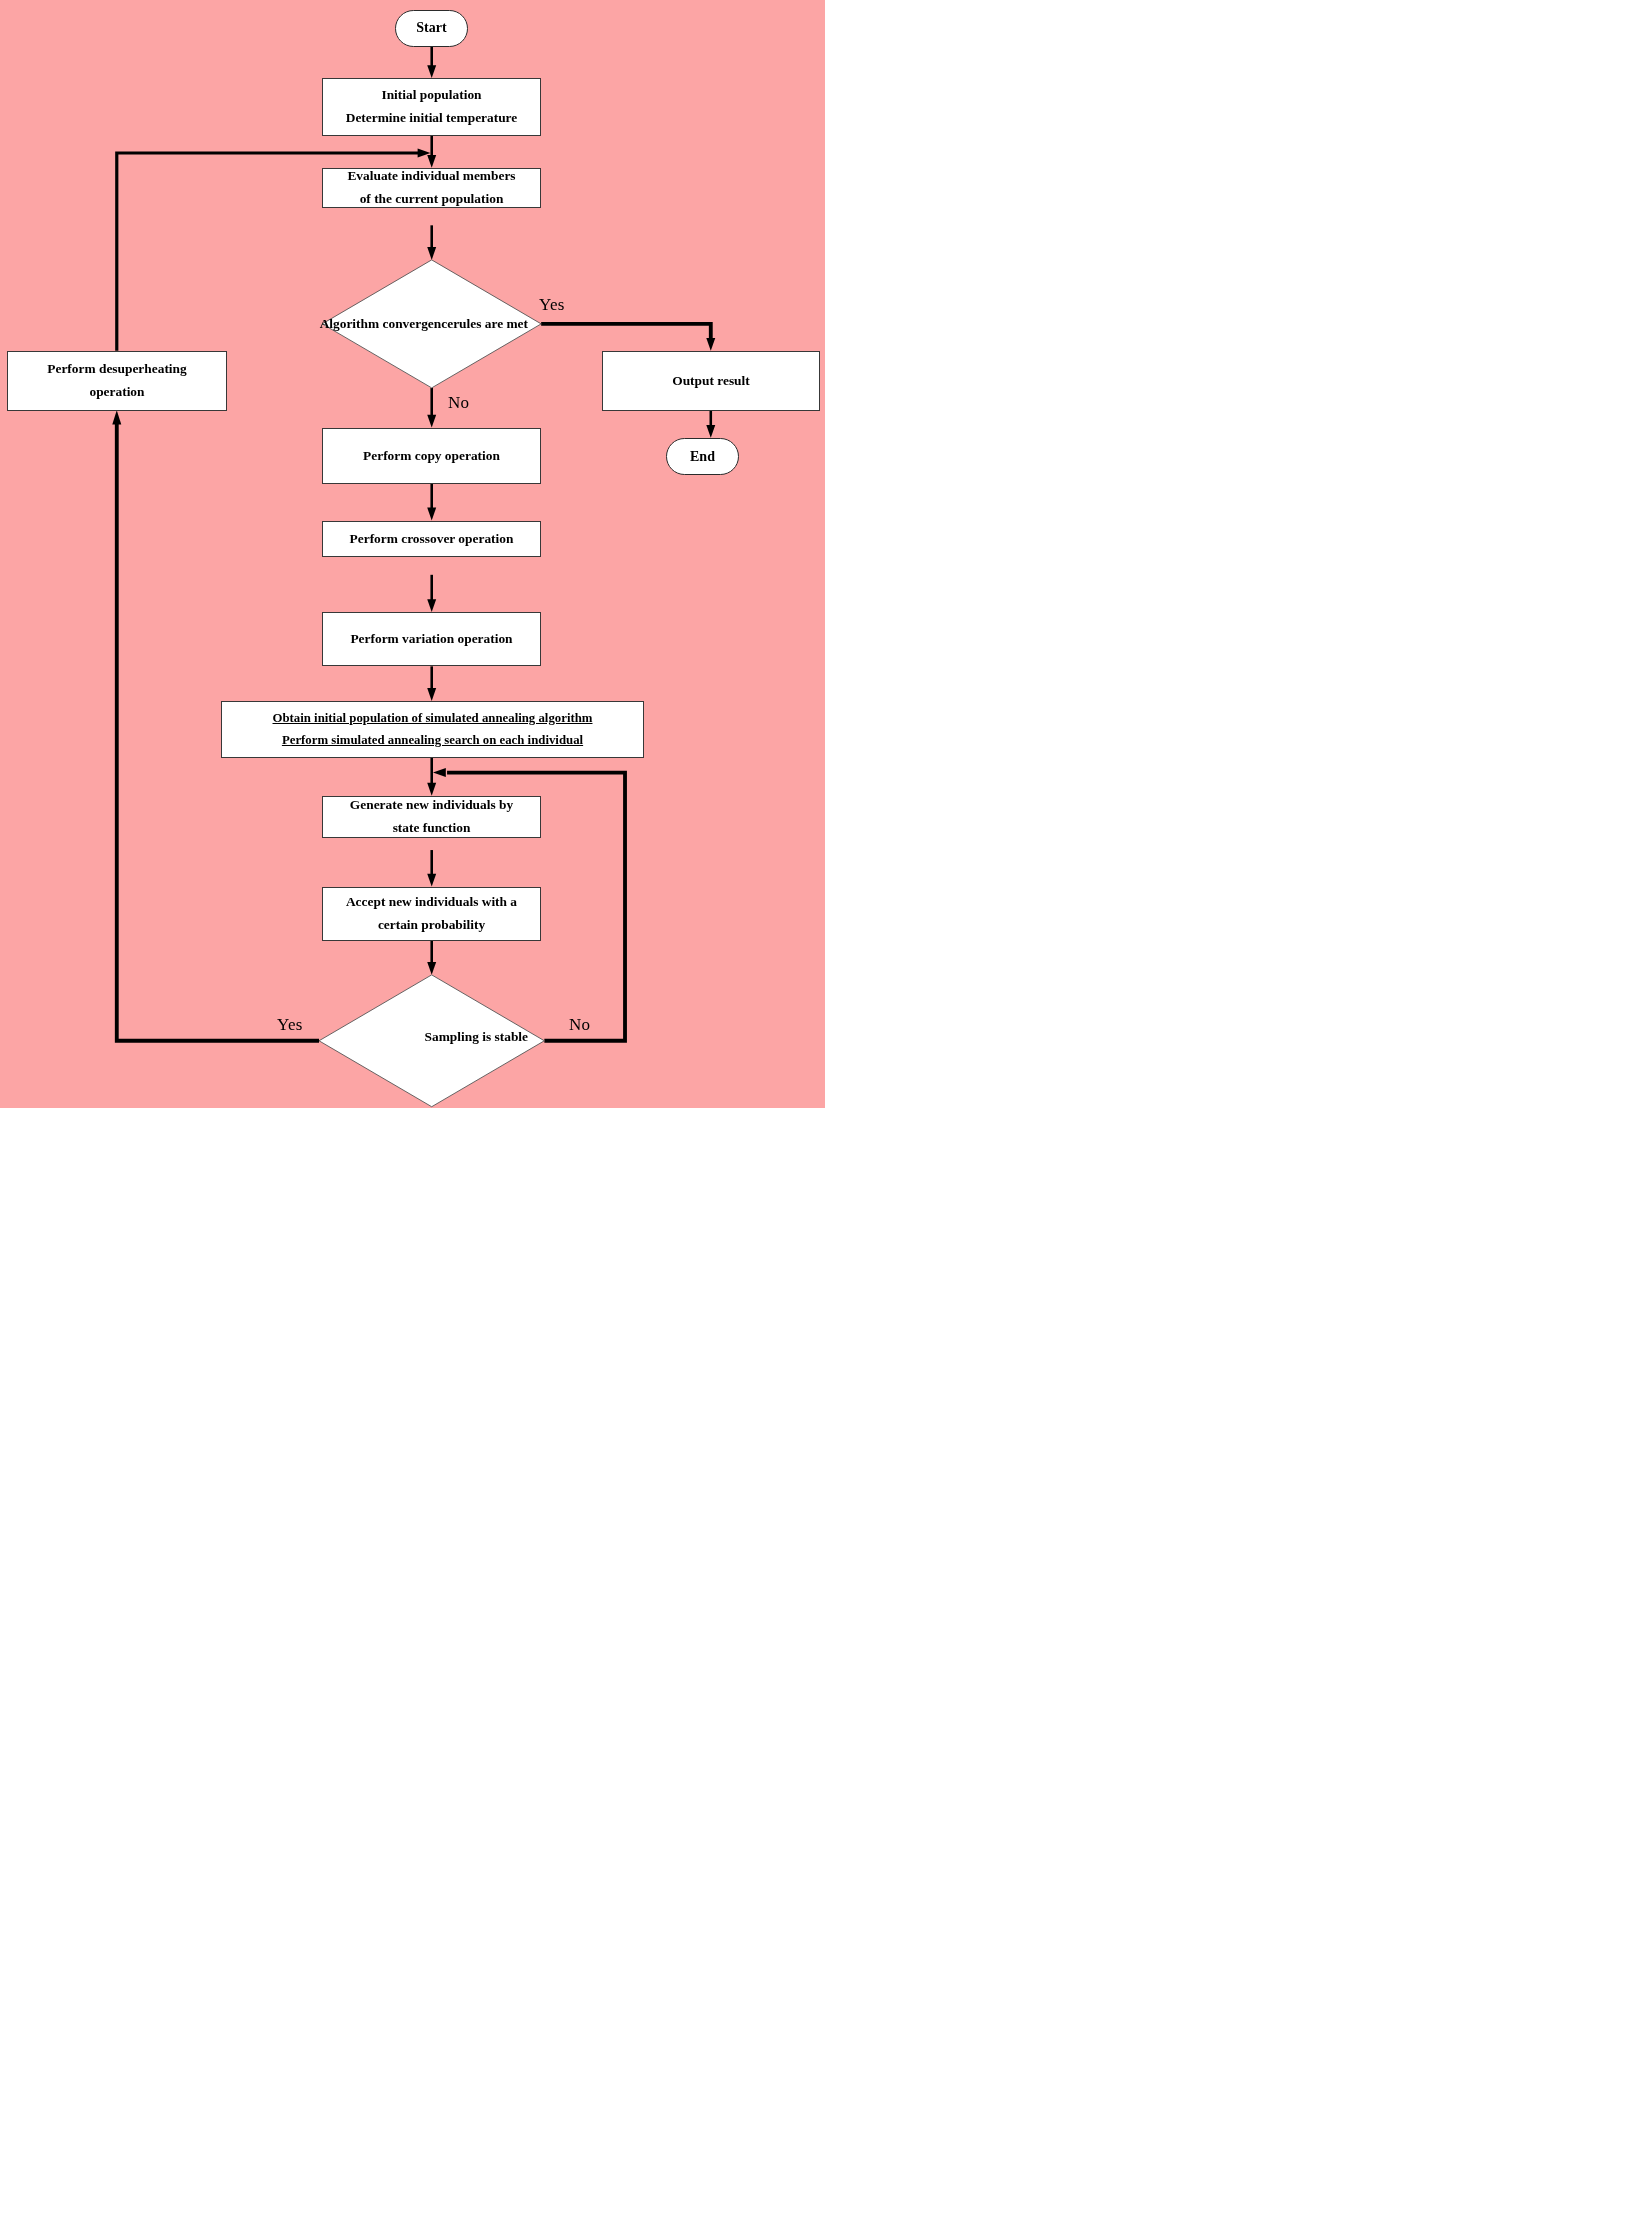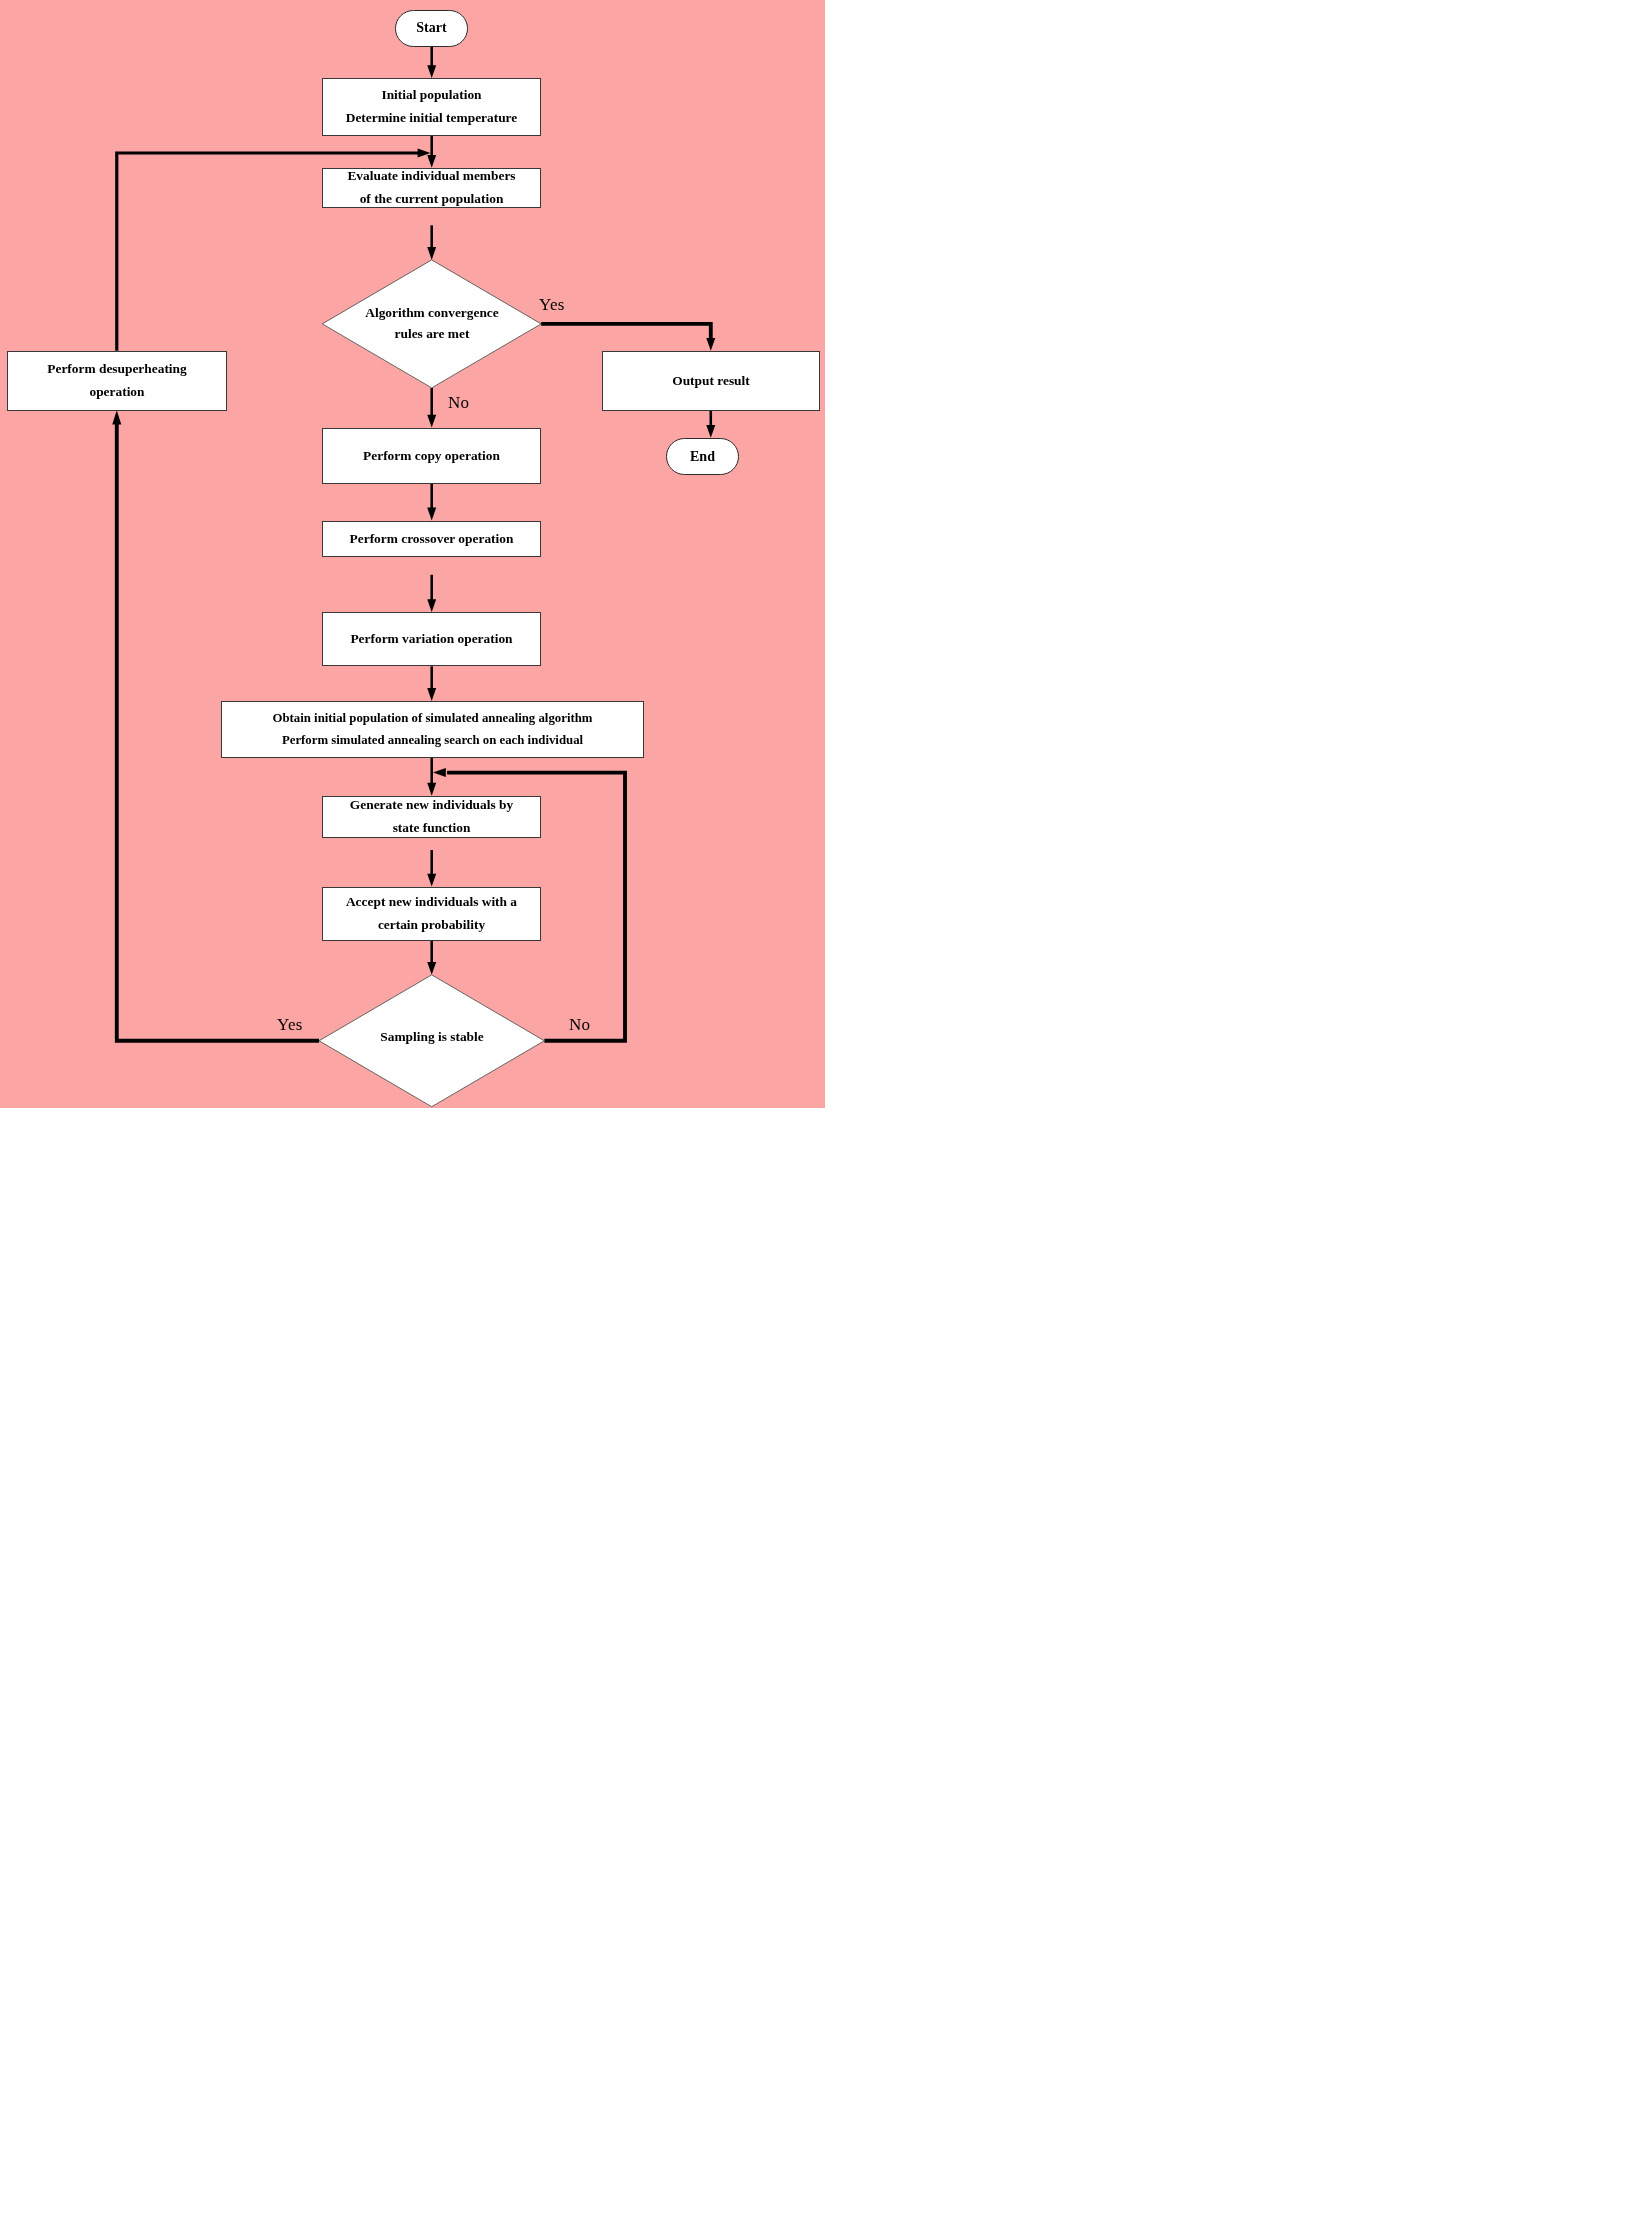--- a/index.html
+++ b/index.html
@@ -39,42 +39,42 @@
   }
   .terminal {
     border: 1.3px solid #2b2b2b;
     border-radius: 19px;
     font-size: 14px;
   }
   .diamond-label {
     position: absolute;
     box-sizing: border-box;
     display: flex;
-    flex-direction: column;
     align-items: center;
-    justify-content: center;
+    justify-content: flex-end;
     text-align: center;
     background: transparent;
     font-weight: bold;
     font-size: 13.4px;
     line-height: 1.55;
   }
   .node span, .diamond-label span {
     display: block;
     white-space: nowrap;
   }
   .edge-label {
     position: absolute;
     font-weight: normal;
     font-size: 17px;
     letter-spacing: 0.3px;
     white-space: nowrap;
   }
   .wide {
     font-size: 12.8px;
+    text-decoration: underline;
   }
 </style>
 </head>
 <body>
 
 <div class="canvas">
 
   <svg class="wires" width="825" height="1108" viewBox="0 0 1288 1731">
 
     <g>

